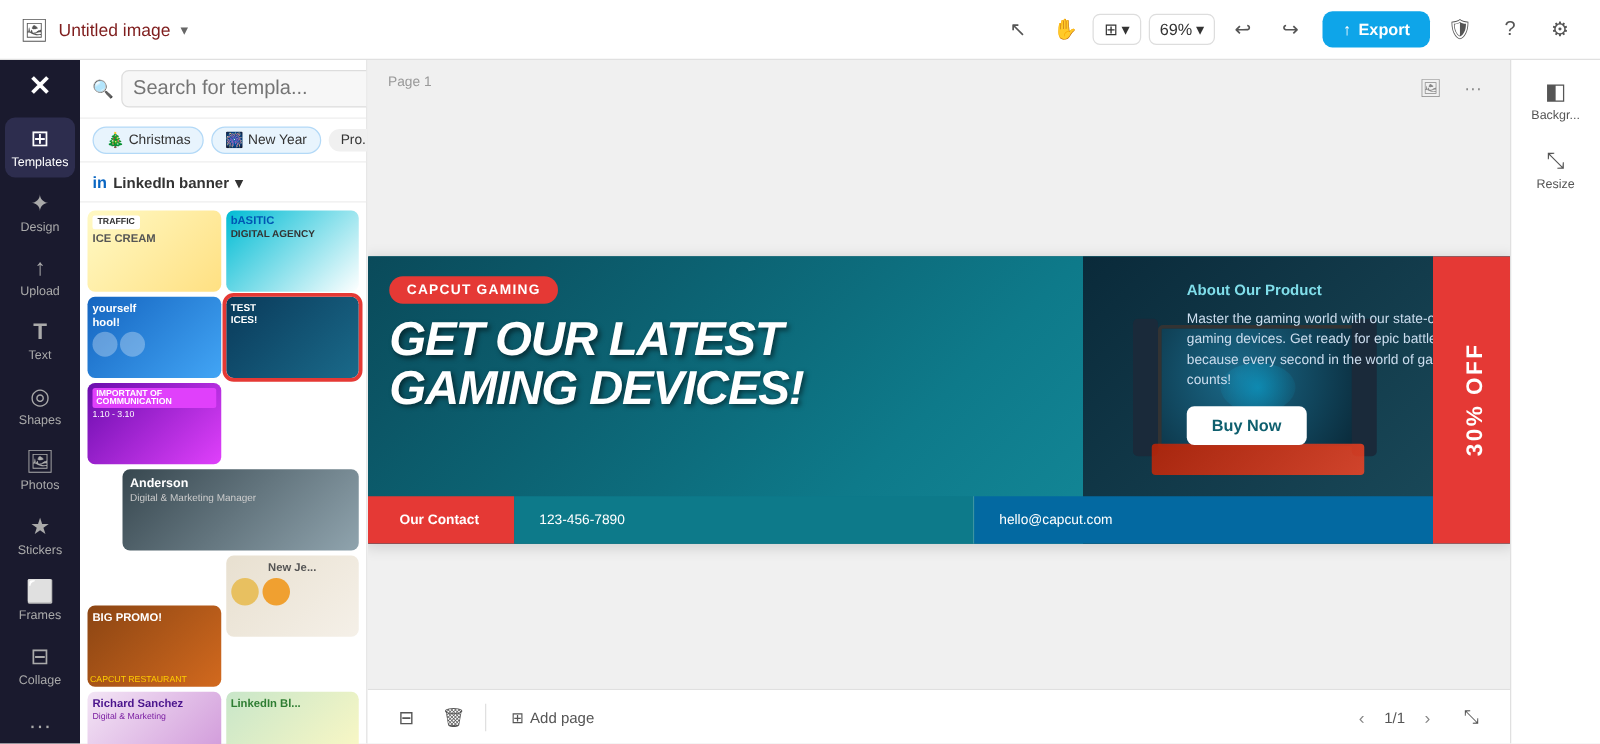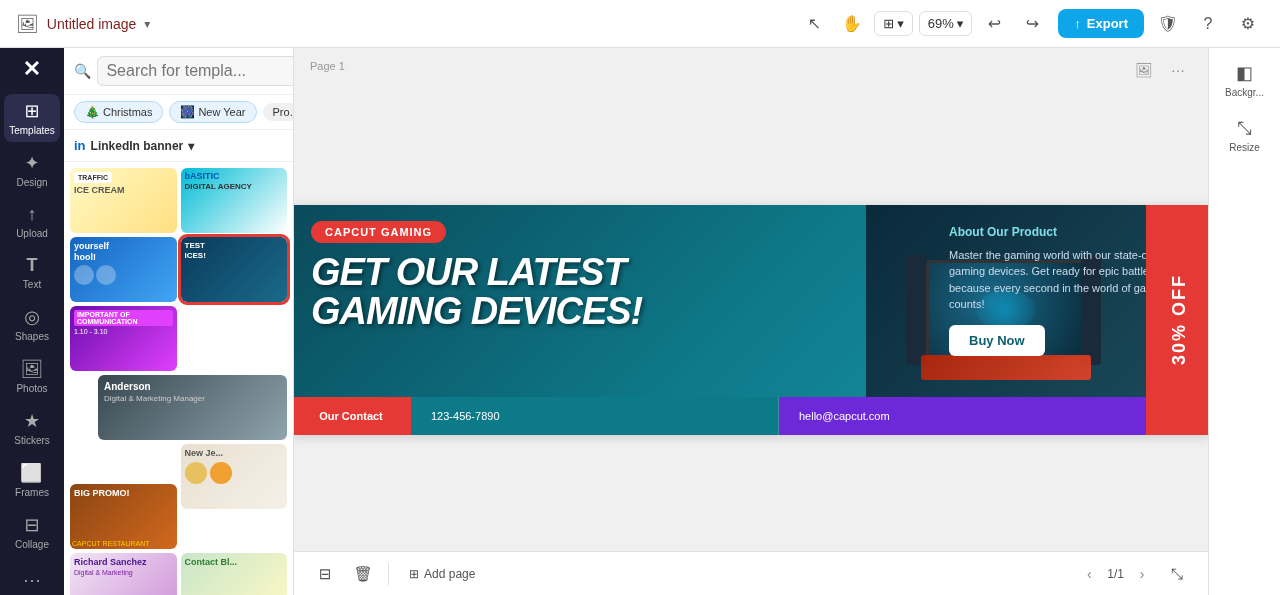--- a/index.html
+++ b/index.html
@@ -444,21 +444,21 @@
       background: #0d7a8a;
       color: #fff;
       font-size: 11px;
       padding: 0 20px;
       display: flex;
       align-items: center;
       flex: 1;
       border-right: 1px solid rgba(255,255,255,0.2);
     }
     .contact-email {
-      background: #6d28d9;
+      background: #0369a1;
       color: #fff;
       font-size: 11px;
       padding: 0 20px;
       display: flex;
       align-items: center;
       flex: 1;
     }
 
     
     .bottom-bar {
@@ -682,33 +682,33 @@
         <div class="template-item tmpl-7" style="height:65px; grid-column:1/-1;margin-left:28px;">
           <div style="padding:6px; color:#fff; font-size:10px; font-weight:bold;">Anderson<br><span style="font-size:8px;font-weight:normal;color:#ccc;">Digital &amp; Marketing Manager</span></div>
         </div>
 
         <div class="template-item" style="height:65px; background:linear-gradient(135deg, #8b4513, #d2691e);margin-top:40px;">
           <div style="padding:4px; color:#fff; font-size:9px; font-weight:900;">BIG PROMO!</div>
           <div style="position:absolute;bottom:2px;left:2px;font-size:7px;color:#ffcc00;">CAPCUT RESTAURANT</div>
         </div>
         <div class="template-item" style="height:65px; background:linear-gradient(135deg, #e8e0d0, #f5f0e8);">
           <div style="padding:4px;">
-              <div style="font-size:9px;color:#555;font-weight:bold;">New Je...</div>
+              <div style="font-size:9px;color:#555;font-weight:bold;text-align:center;">New Je...</div>
               <div style="display:flex;gap:3px;margin-top:4px;">
                 <div style="width:22px;height:22px;background:#e8c060;border-radius:50%;"></div>
                 <div style="width:22px;height:22px;background:#f0a030;border-radius:50%;"></div>
               </div>
             </div>
         </div>
 
         <div class="template-item tmpl-11" style="height:65px;">
           <div style="padding:4px; font-size:9px; font-weight:bold; color:#4a148c;">Richard Sanchez<br><span style="font-size:7px;font-weight:normal;color:#7b1fa2;">Digital &amp; Marketing</span></div>
         </div>
         <div class="template-item" style="height:65px; background:linear-gradient(135deg, #c8e6c9, #fff9c4);">
-          <div style="padding:4px; color:#2e7d32; font-size:9px; font-weight:bold;">Contact Bl...</div>
+          <div style="padding:4px; color:#2e7d32; font-size:9px; font-weight:bold;">LinkedIn Bl...</div>
         </div>
 
         <div class="template-item" style="height:65px; background:linear-gradient(135deg, #1a1a2a, #2a2a3a);">
           <div style="padding:4px; color:#888; font-size:8px;">🍜</div>
 
         </div>
         <div class="template-item" style="height:65px; background:linear-gradient(135deg, #1565c0, #42a5f5);">
           <div style="padding:4px; color:#fff; font-size:9px; font-weight:900;">RISE<br>UBLICITY</div>
         </div>
 

